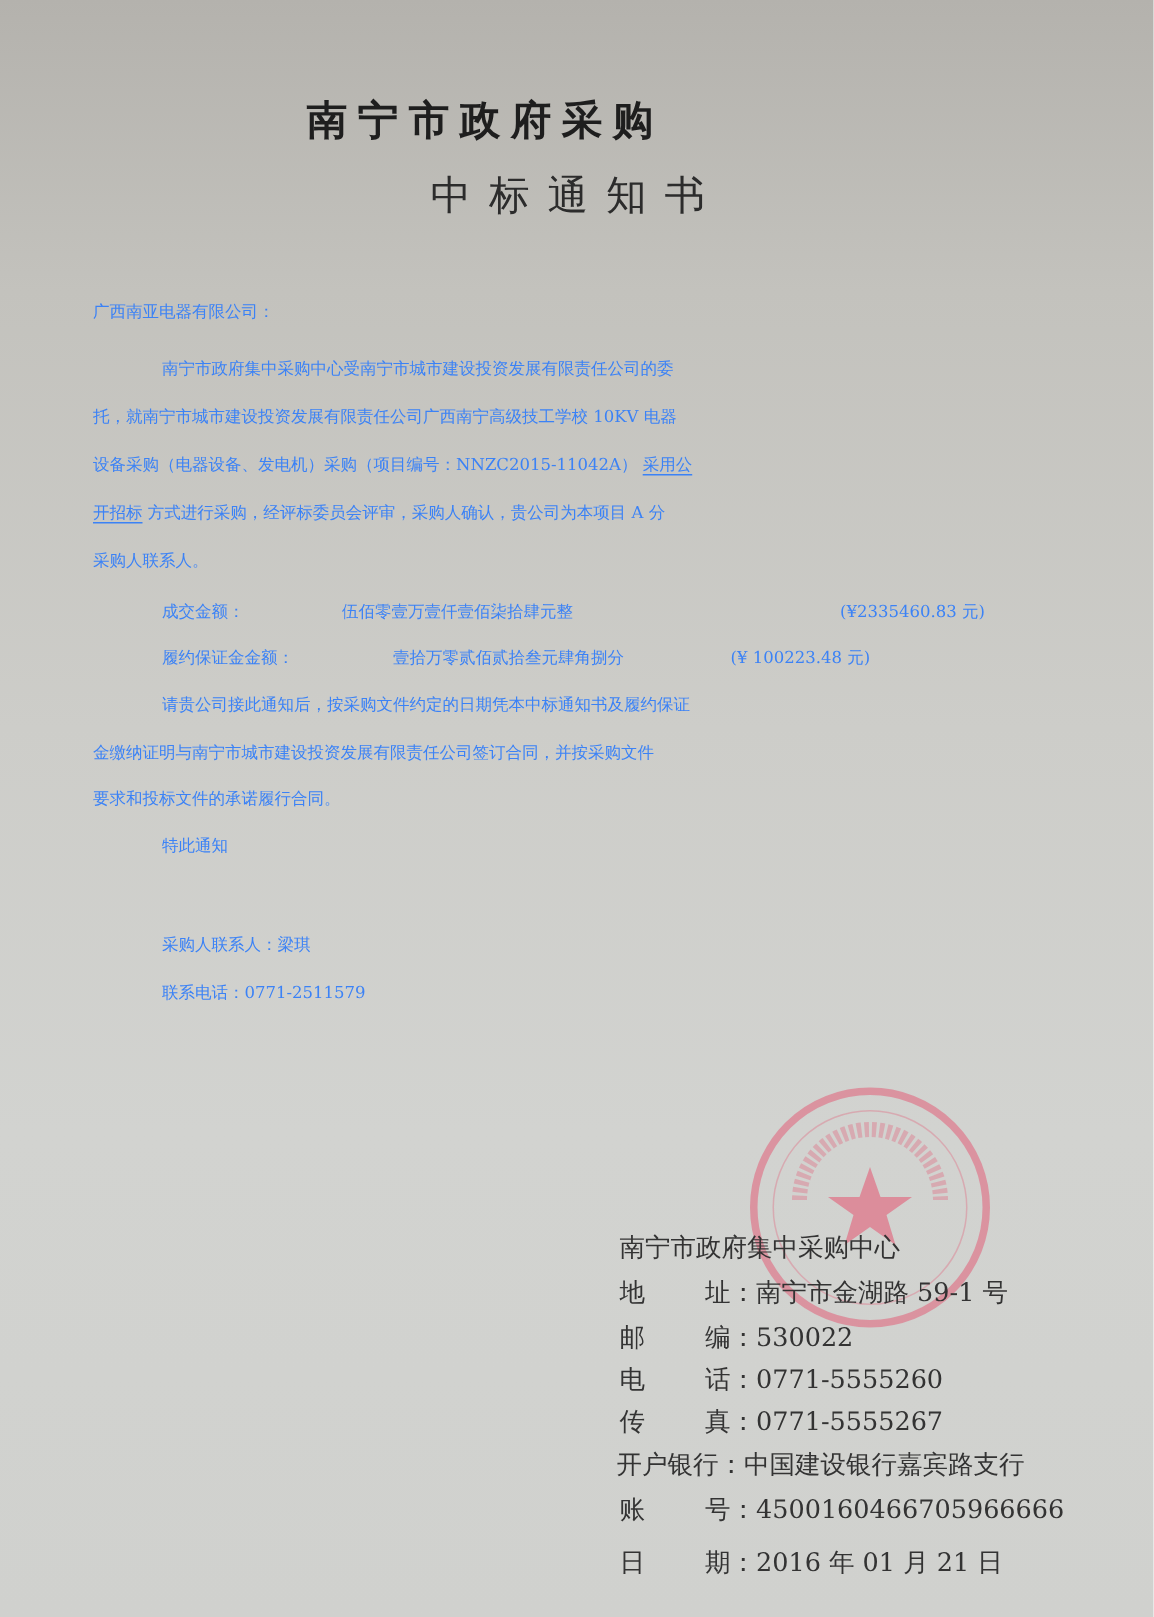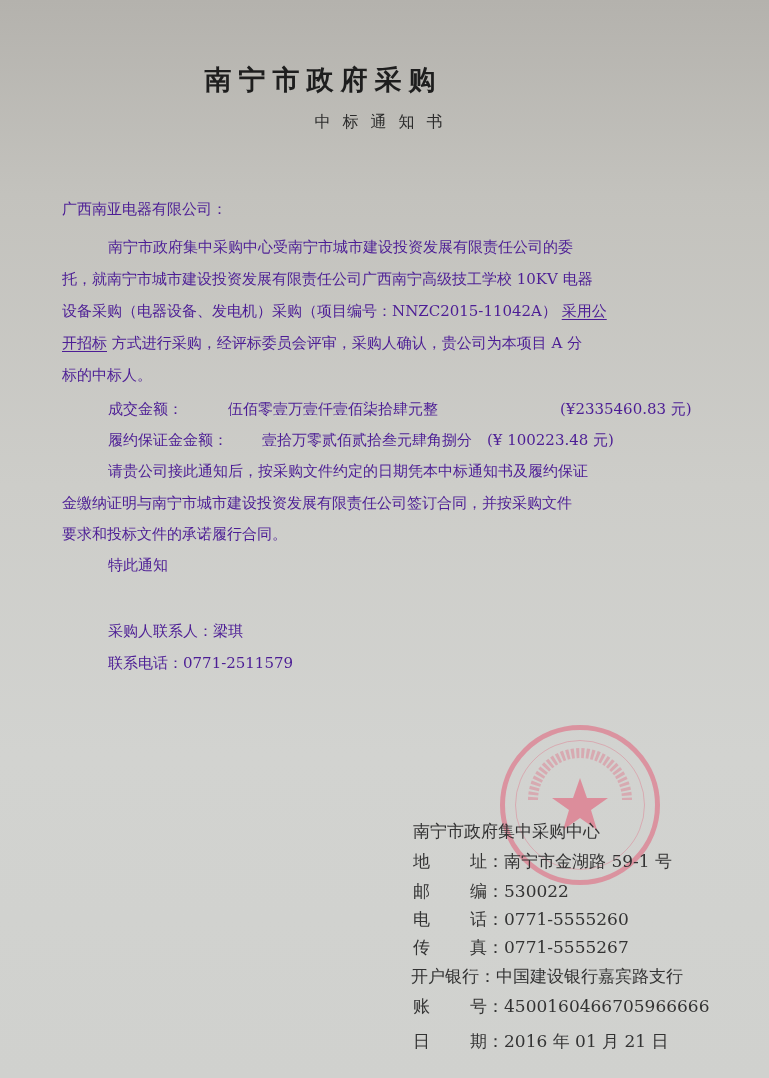--- a/index.html
+++ b/index.html
@@ -4,22 +4,22 @@
   <style>
     html, body { margin: 0; padding: 0; }
     body {
       width: 769px; height: 1078px; overflow: hidden; position: relative;
       background: linear-gradient(180deg, #b4b2ad 0%, #c3c2bd 18%, #cdcdc9 45%, #d2d3d0 70%, #d0d1ce 100%);
       font-family: "DejaVu Serif", "Liberation Serif", serif;
       color: #2a2a2a;
     }
     .abs { position: absolute; white-space: nowrap; }
     .title1 { left: 0; width: 647px; top: 62px; text-align: center; font-family: "DejaVu Sans", sans-serif; font-weight: bold; font-size: 27px; letter-spacing: 7px; color: #1e1e1e; }
-    .title2 { left: 0; width: 769px; top: 112px; text-align: center; font-size: 16px; letter-spacing: 12px; color: #2c2c2c; }
-    .body-text { font-size: 15px; color: #4c1d95; }
+    .title2 { left: 0; width: 769px; top: 112px; text-align: center; font-size: 27px; letter-spacing: 12px; color: #2c2c2c; }
+    .body-text { font-size: 11px; color: #3b82f6; }
     .line { left: 62px; }
     .indent { left: 108px; }
     .u { text-decoration: underline; text-underline-offset: 3px; }
     .footer { font-size: 17px; color: #333; }
     .seal {
       left: 500px; top: 725px; width: 160px; height: 160px;
       border: 5px solid rgba(226, 95, 120, 0.55); border-radius: 50%;
       box-sizing: border-box;
     }
     .seal-inner {
@@ -33,21 +33,21 @@
 
 <div class="abs title1">南宁市政府采购</div>
 <div class="abs title2">中标通知书</div>
 
 <div class="abs body-text line" style="top:200px;">广西南亚电器有限公司：</div>
 
 <div class="abs body-text indent" style="top:238px;">南宁市政府集中采购中心受南宁市城市建设投资发展有限责任公司的委</div>
 <div class="abs body-text line" style="top:270px;">托，就南宁市城市建设投资发展有限责任公司广西南宁高级技工学校 10KV 电器</div>
 <div class="abs body-text line" style="top:302px;"><span>设备采购（电器设备、发电机）采购（项目编号：NNZC2015-11042A）</span> <span class="u">采用公</span></div>
 <div class="abs body-text line" style="top:334px;"><span class="u">开招标</span><span> 方式进行采购，经评标委员会评审，采购人确认，贵公司为本项目 A 分</span></div>
-<div class="abs body-text line" style="top:366px;">标的中标人。</div>
+<div class="abs body-text line" style="top:366px;">采购人联系人。</div>
 
 <div class="abs body-text" style="left:108px; top:400px;">成交金额：</div>
 <div class="abs body-text" style="left:228px; top:400px;">伍佰零壹万壹仟壹佰柒拾肆元整</div>
 <div class="abs body-text" style="left:560px; top:400px;">(¥2335460.83 元)</div>
 
 <div class="abs body-text" style="left:108px; top:431px;text-align:center;">履约保证金金额：</div>
 <div class="abs body-text" style="left:262px; top:431px;">壹拾万零贰佰贰拾叁元肆角捌分</div>
 <div class="abs body-text" style="left:487px; top:431px;">(¥ 100223.48 元)</div>
 
 <div class="abs body-text indent" style="top:462px;">请贵公司接此通知后，按采购文件约定的日期凭本中标通知书及履约保证</div>

